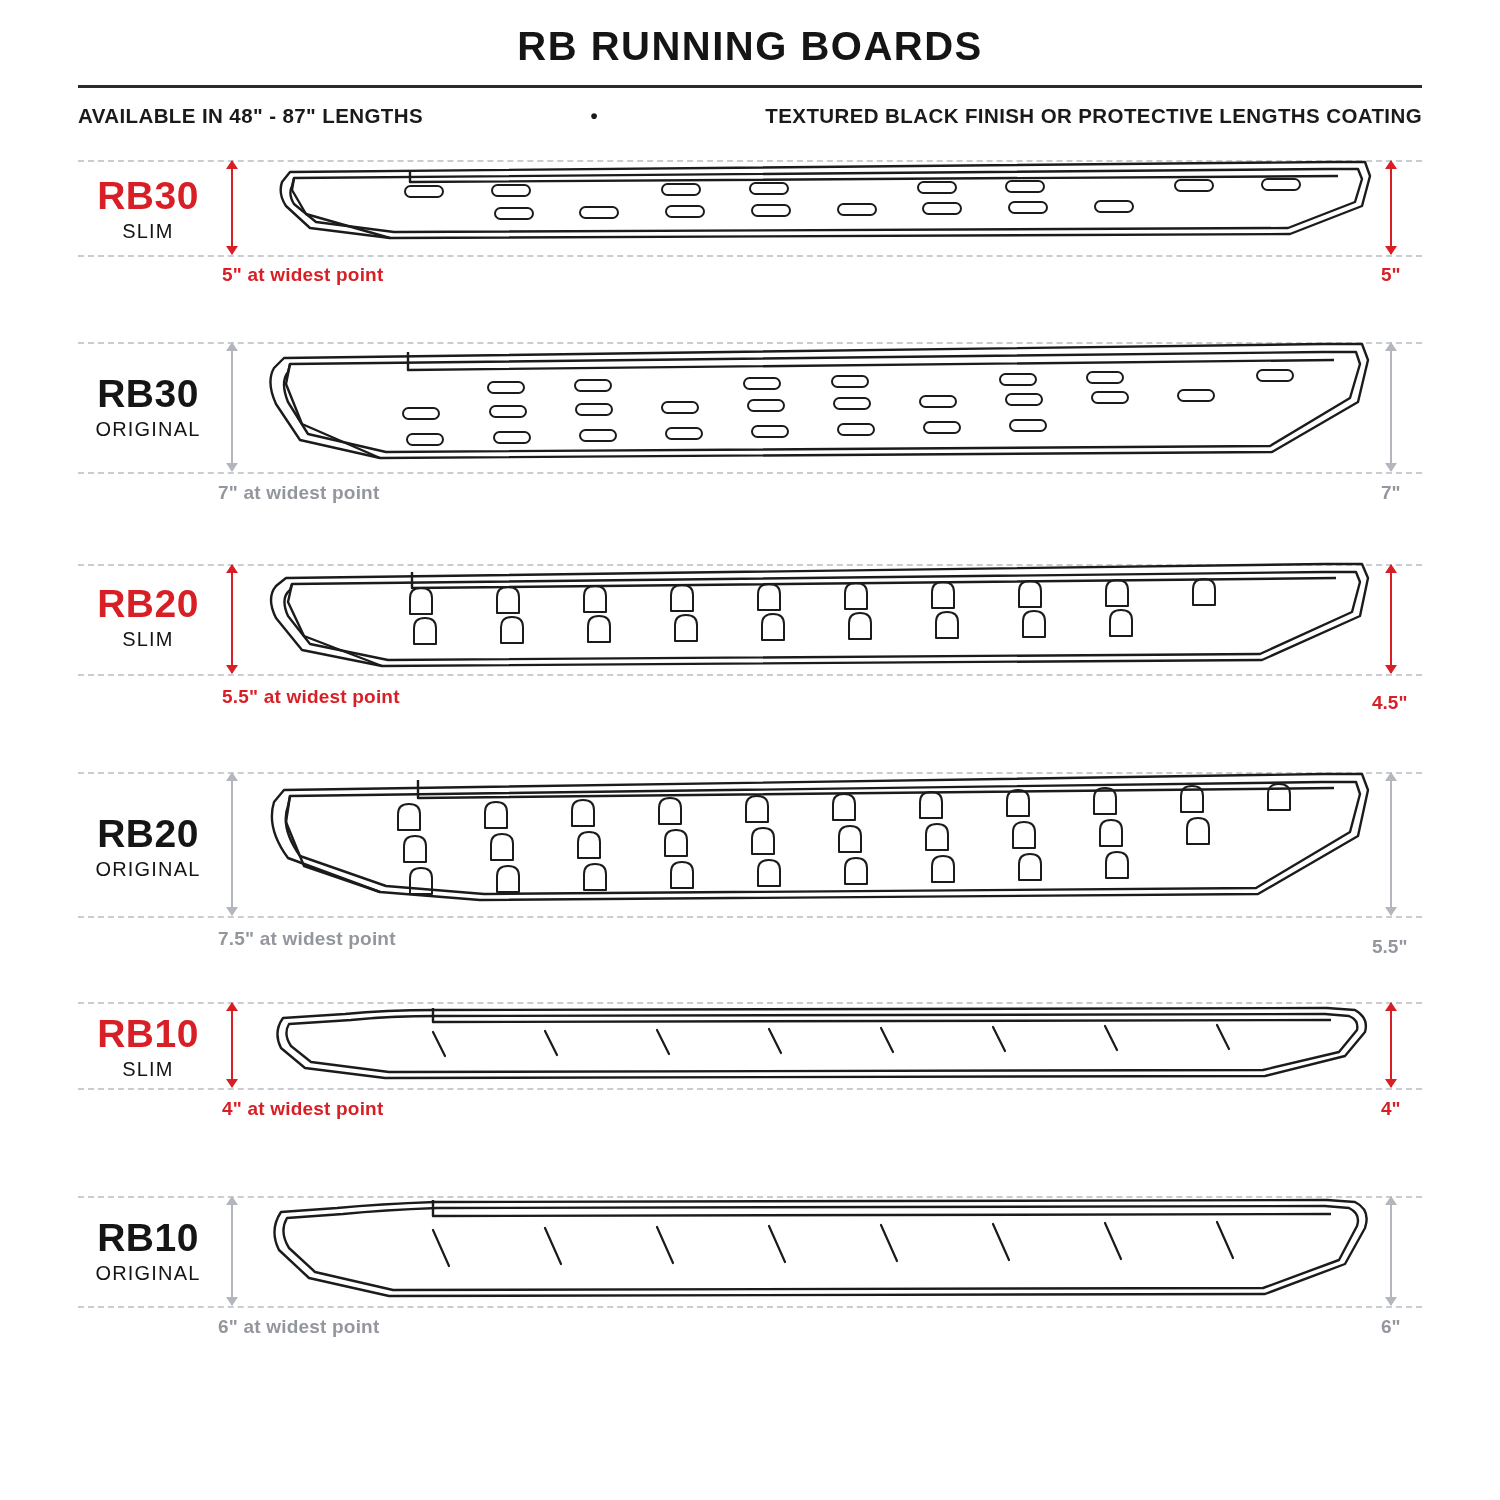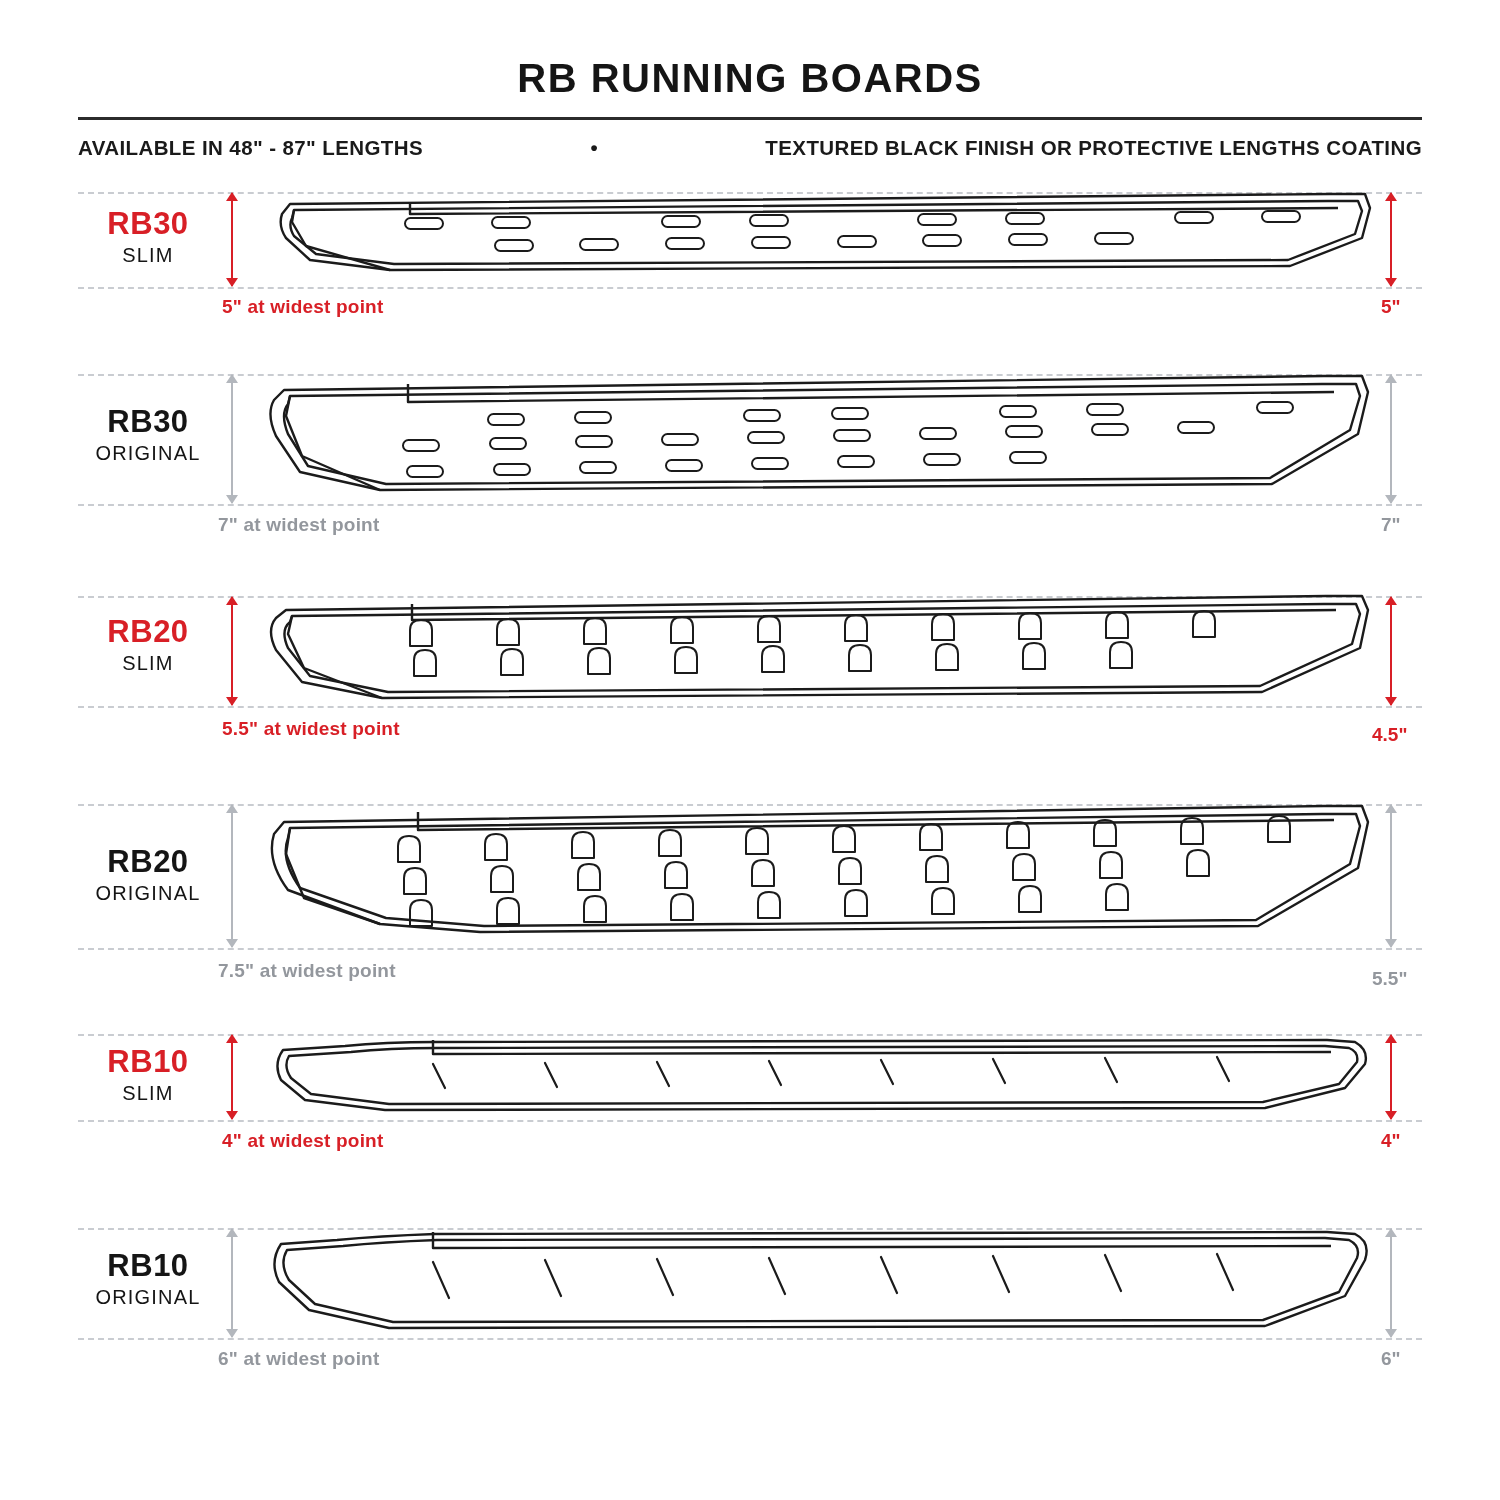--- a/index.html
+++ b/index.html
@@ -11,21 +11,21 @@
     width: 1500px;
     height: 1500px;
     font-family: "Liberation Sans", sans-serif;
     color: #111111;
     position: relative;
     overflow: hidden;
   }
 
   
   .header {
-    padding-top: 56px;
+    padding-top: 24px;
   }
   .title {
     text-align: center;
     font-size: 40px;
     font-weight: bold;
     letter-spacing: 1.5px;
     color: #151515;
     margin: 0 0 16px 0;
   }
   .rule {
@@ -65,21 +65,21 @@
     height: 0;
   }
 
   .label-block {
     position: absolute;
     left: 78px;
     width: 140px;
     text-align: center;
   }
   .label-model {
-    font-size: 31px;
+    font-size: 39px;
     font-weight: bold;
     line-height: 1.05;
     letter-spacing: 0.5px;
   }
   .label-variant {
     font-size: 20px;
     font-weight: normal;
     letter-spacing: 1.2px;
     line-height: 1.2;
     margin-top: 2px;

